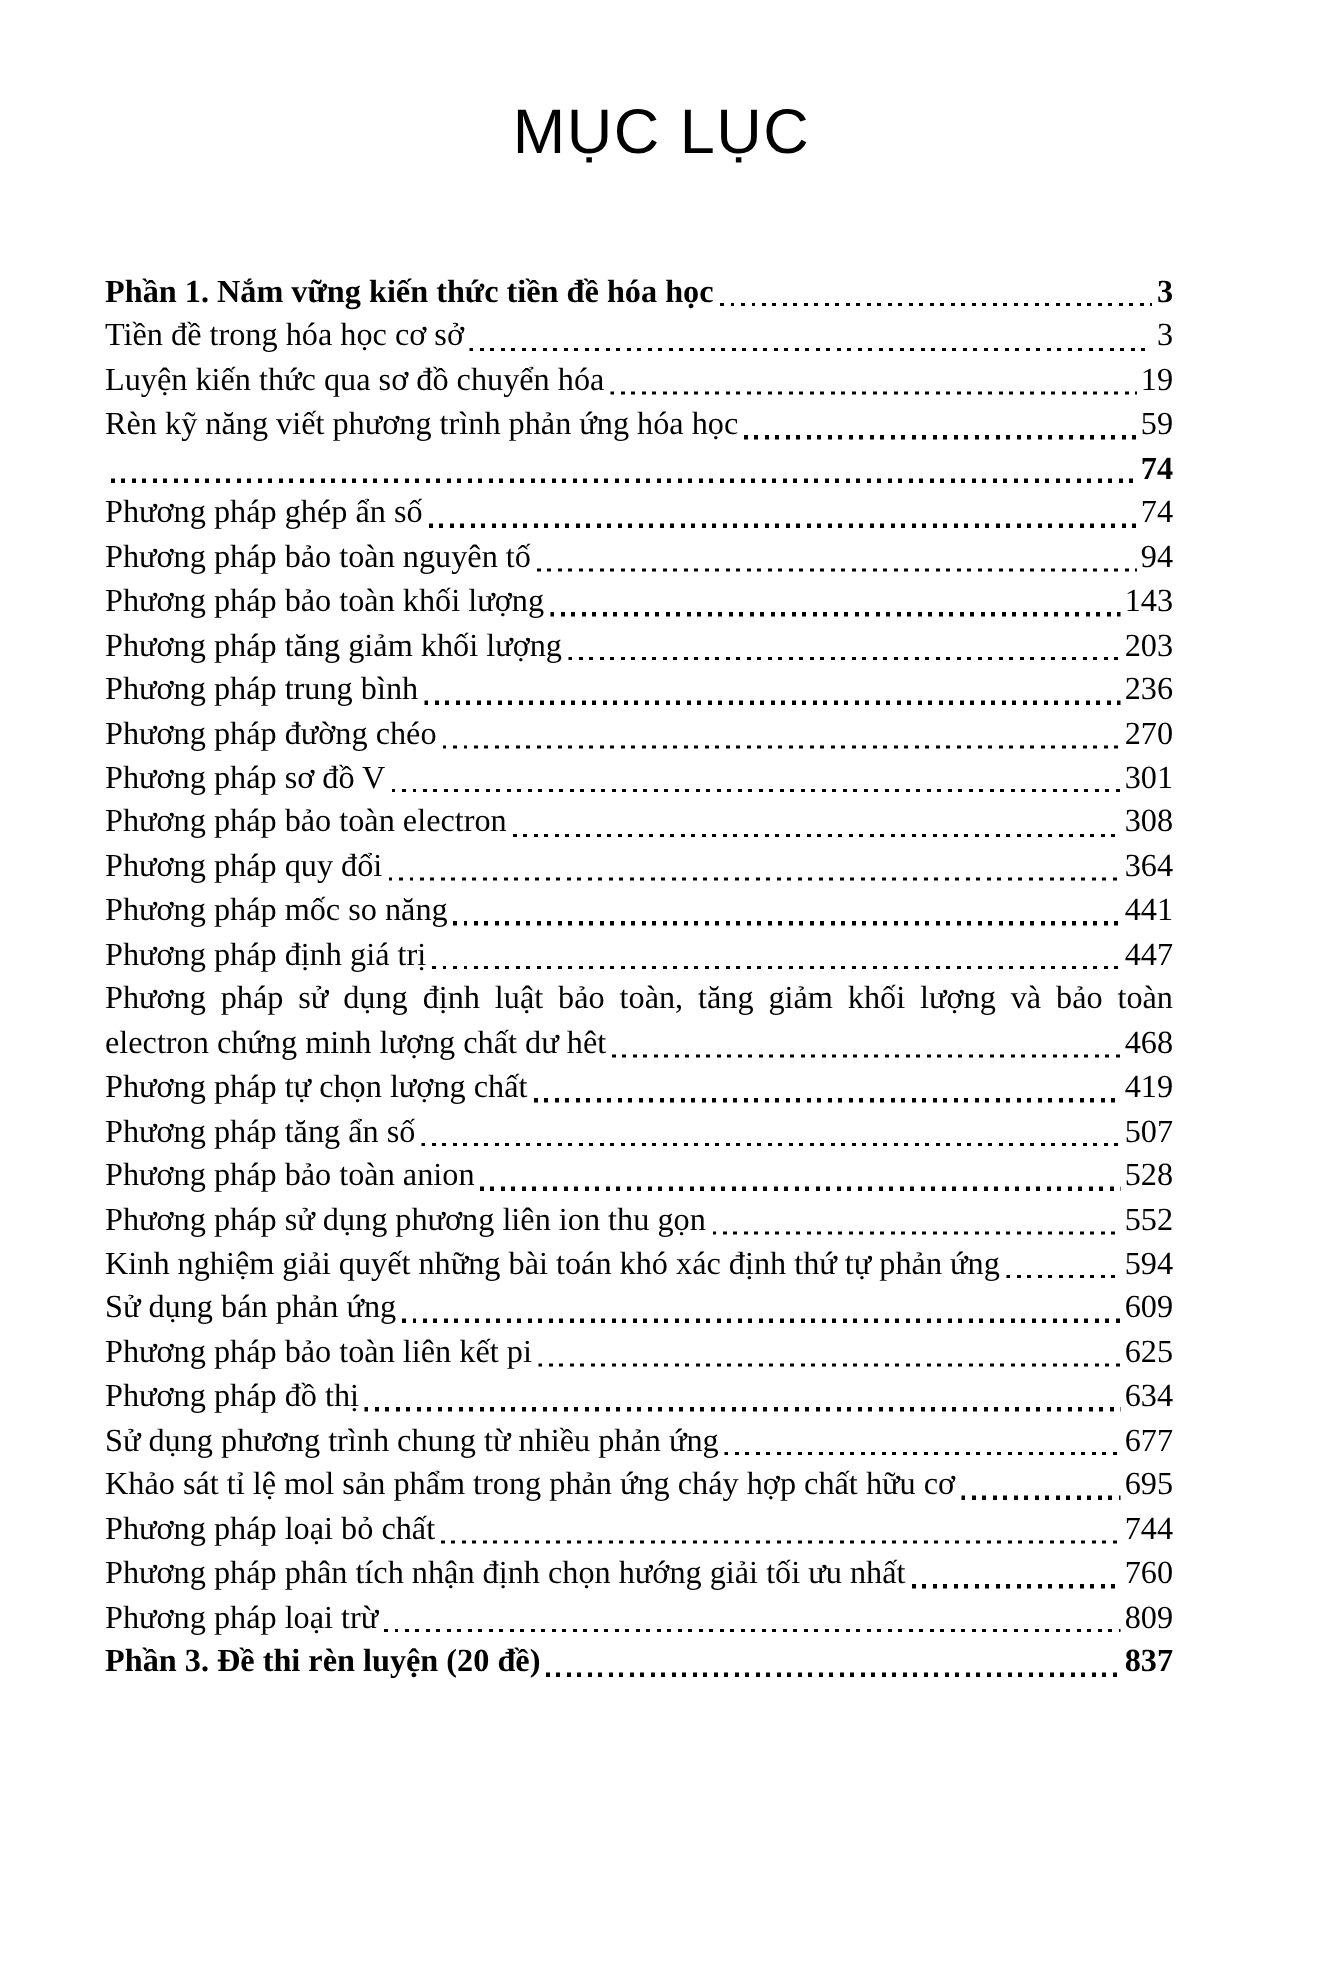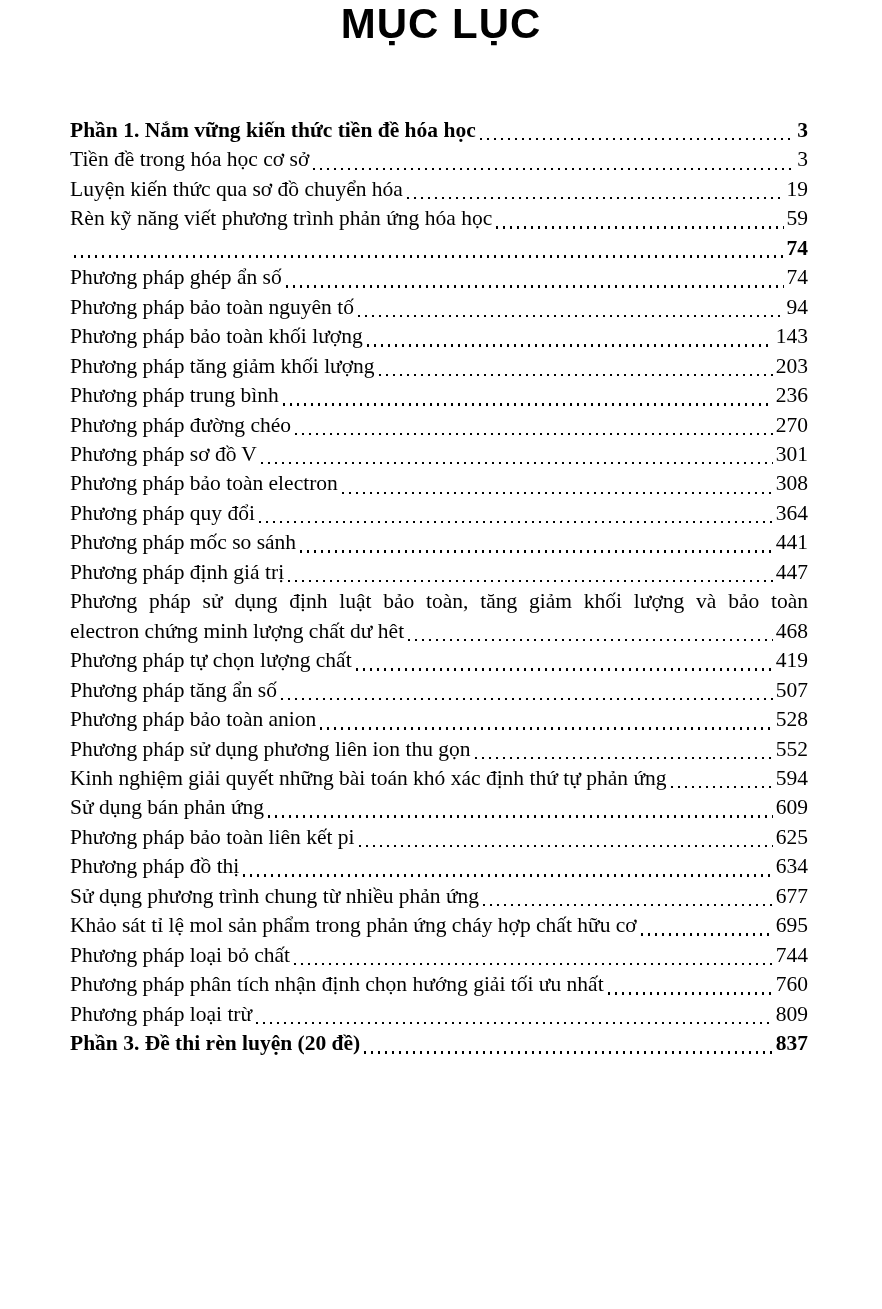--- a/index.html
+++ b/index.html
@@ -10,30 +10,31 @@
   .page {
     position: relative;
     width: 882px;
     height: 1309px;
     background: #ffffff;
     overflow: hidden;
     color: #000000;
   }
   .title {
     margin: 0;
+    padding-top: 64px;
     font-family: "Liberation Sans", "DejaVu Sans", sans-serif;
-    font-weight: 700;
+    font-weight: 400;
     font-size: 42px;
     line-height: 48px;
     text-align: center;
     letter-spacing: 1px;
     color: #000000;
   }
   .toc {
-    margin: 68px 74px 0 70px;
+    margin: 68px 100px 0 70px;
     font-family: "Liberation Serif", "DejaVu Serif", serif;
     font-size: 21.5px;
     line-height: 29.45px;
     color: #000000;
   }
   .toc-row {
     display: flex;
     align-items: baseline;
   }
   .toc-text {
@@ -140,21 +141,21 @@
     <span class="toc-text">Phương pháp bảo toàn electron</span>
     <span class="toc-leader"></span>
     <span class="toc-page">308</span>
   </div>
       <div class="toc-row">
     <span class="toc-text">Phương pháp quy đổi</span>
     <span class="toc-leader"></span>
     <span class="toc-page">364</span>
   </div>
       <div class="toc-row">
-    <span class="toc-text">Phương pháp mốc so sánh</span>
+    <span class="toc-text">Phương pháp mốc so năng</span>
     <span class="toc-leader"></span>
     <span class="toc-page">441</span>
   </div>
       <div class="toc-row">
     <span class="toc-text">Phương pháp định giá trị</span>
     <span class="toc-leader"></span>
     <span class="toc-page">447</span>
   </div>
       <div class="toc-wrapline">Phương pháp sử dụng định luật bảo toàn, tăng giảm khối lượng và bảo toàn</div>
       <div class="toc-row">

